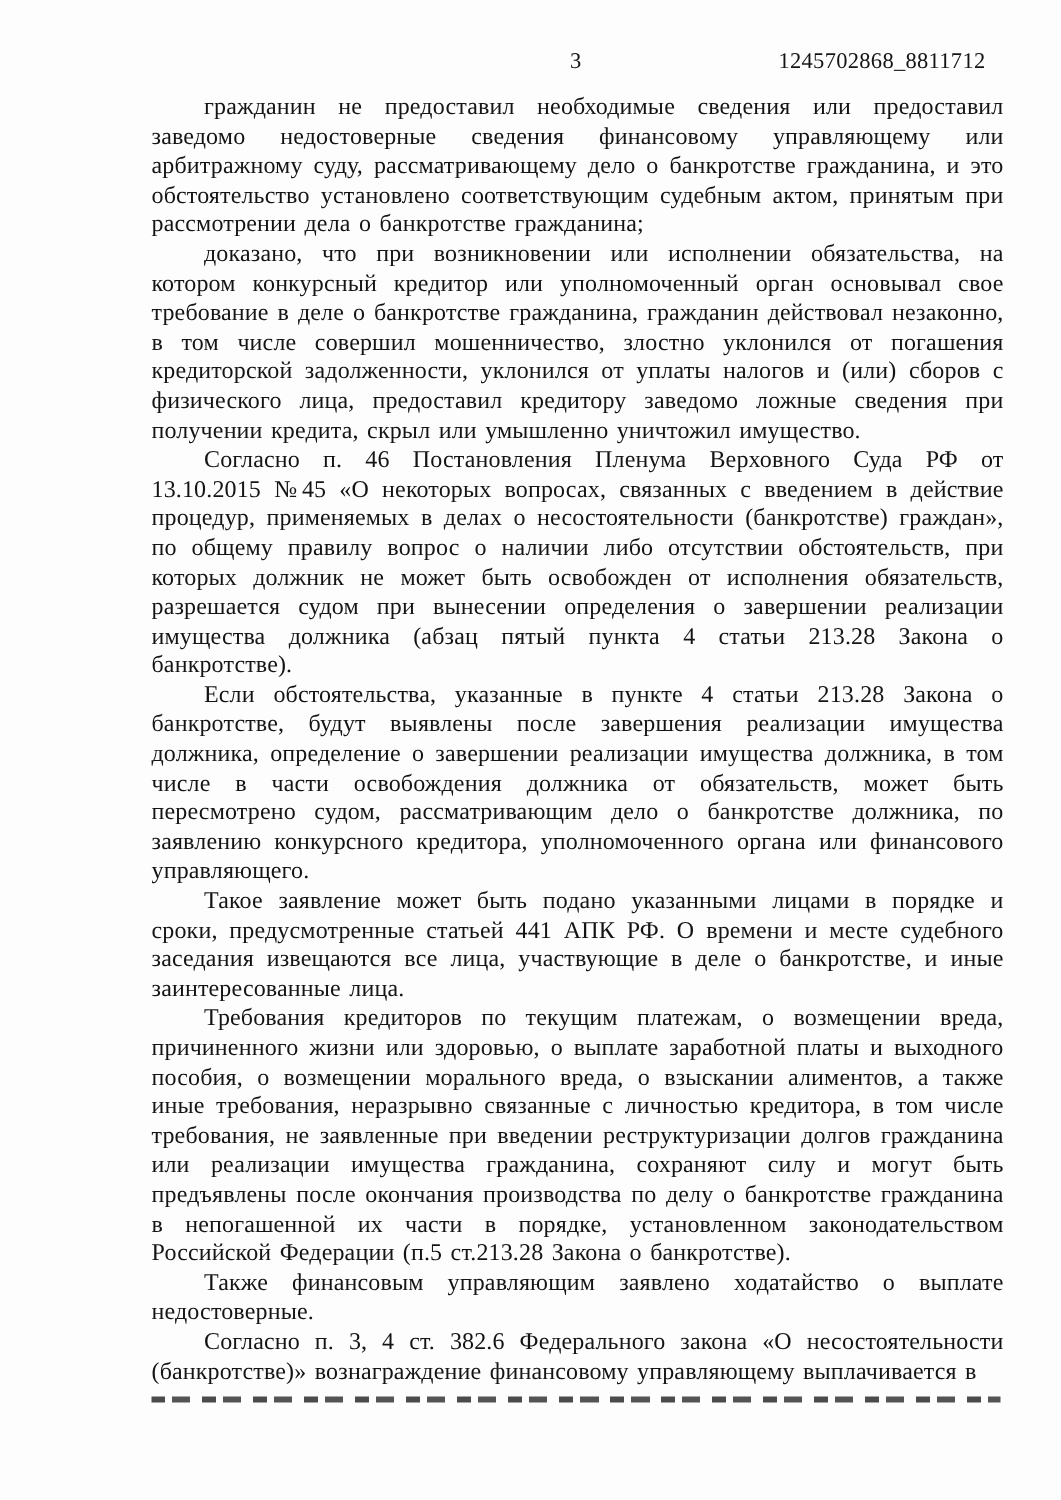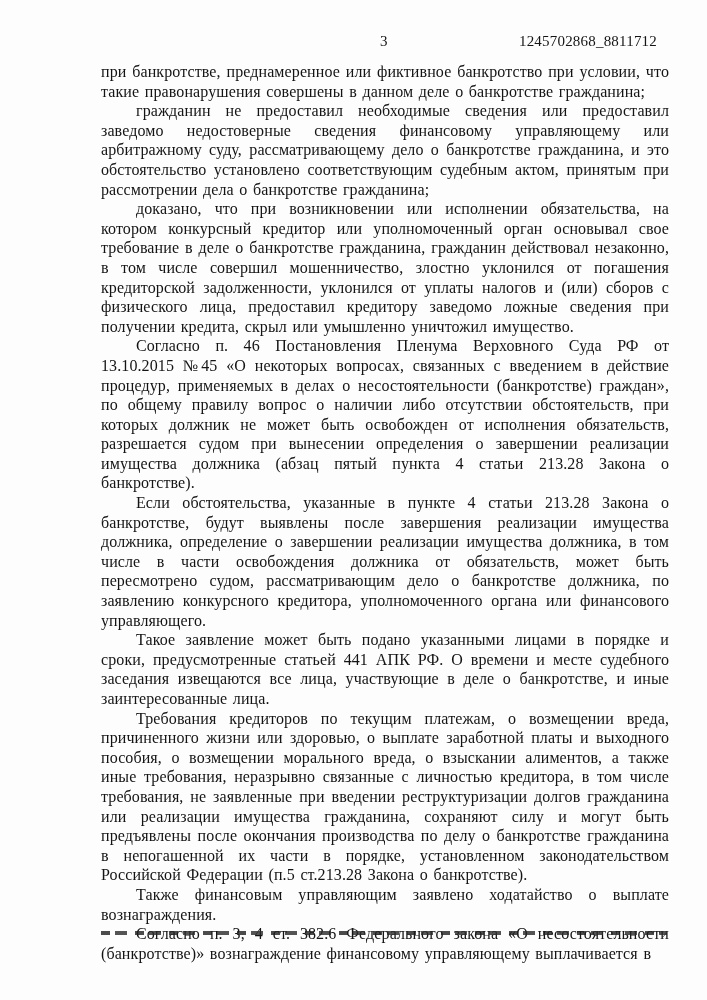--- a/index.html
+++ b/index.html
@@ -79,26 +79,25 @@
 <body>
 
 <div class="page">
 
   <div class="page-header">
     <div class="page-number">3</div>
     <div class="document-id">1245702868_8811712</div>
   </div>
 
   <div class="document-body">
-    <p class="body-paragraph no-indent">при банкротстве, преднамеренное или фиктивное банкротство при условии, что такие правонарушения совершены в данном деле о банкротстве гражданина;</p>
     <p class="body-paragraph">гражданин не предоставил необходимые сведения или предоставил заведомо недостоверные сведения финансовому управляющему или арбитражному суду, рассматривающему дело о банкротстве гражданина, и это обстоятельство установлено соответствующим судебным актом, принятым при рассмотрении дела о банкротстве гражданина;</p>
     <p class="body-paragraph">доказано, что при возникновении или исполнении обязательства, на котором конкурсный кредитор или уполномоченный орган основывал свое требование в деле о банкротстве гражданина, гражданин действовал незаконно, в том числе совершил мошенничество, злостно уклонился от погашения кредиторской задолженности, уклонился от уплаты налогов и (или) сборов с физического лица, предоставил кредитору заведомо ложные сведения при получении кредита, скрыл или умышленно уничтожил имущество.</p>
     <p class="body-paragraph">Согласно п. 46 Постановления Пленума Верховного Суда РФ от 13.10.2015 №45 «О некоторых вопросах, связанных с введением в действие процедур, применяемых в делах о несостоятельности (банкротстве) граждан», по общему правилу вопрос о наличии либо отсутствии обстоятельств, при которых должник не может быть освобожден от исполнения обязательств, разрешается судом при вынесении определения о завершении реализации имущества должника (абзац пятый пункта 4 статьи 213.28 Закона о банкротстве).</p>
     <p class="body-paragraph">Если обстоятельства, указанные в пункте 4 статьи 213.28 Закона о банкротстве, будут выявлены после завершения реализации имущества должника, определение о завершении реализации имущества должника, в том числе в части освобождения должника от обязательств, может быть пересмотрено судом, рассматривающим дело о банкротстве должника, по заявлению конкурсного кредитора, уполномоченного органа или финансового управляющего.</p>
     <p class="body-paragraph">Такое заявление может быть подано указанными лицами в порядке и сроки, предусмотренные статьей 441 АПК РФ. О времени и месте судебного заседания извещаются все лица, участвующие в деле о банкротстве, и иные заинтересованные лица.</p>
     <p class="body-paragraph">Требования кредиторов по текущим платежам, о возмещении вреда, причиненного жизни или здоровью, о выплате заработной платы и выходного пособия, о возмещении морального вреда, о взыскании алиментов, а также иные требования, неразрывно связанные с личностью кредитора, в том числе требования, не заявленные при введении реструктуризации долгов гражданина или реализации имущества гражданина, сохраняют силу и могут быть предъявлены после окончания производства по делу о банкротстве гражданина в непогашенной их части в порядке, установленном законодательством Российской Федерации (п.5 ст.213.28 Закона о банкротстве).</p>
-    <p class="body-paragraph">Также финансовым управляющим заявлено ходатайство о выплате вознаграждения.</p>
+    <p class="body-paragraph">Также финансовым управляющим заявлено ходатайство о выплате недостоверные.</p>
     <p class="body-paragraph">Согласно п. 3, 4 ст. 382.6 Федерального закона «О несостоятельности (банкротстве)» вознаграждение финансовому управляющему выплачивается в</p>
   </div>
 
   <div class="clipped-text-line"></div>
 
 </div>
 
 </body></html>

